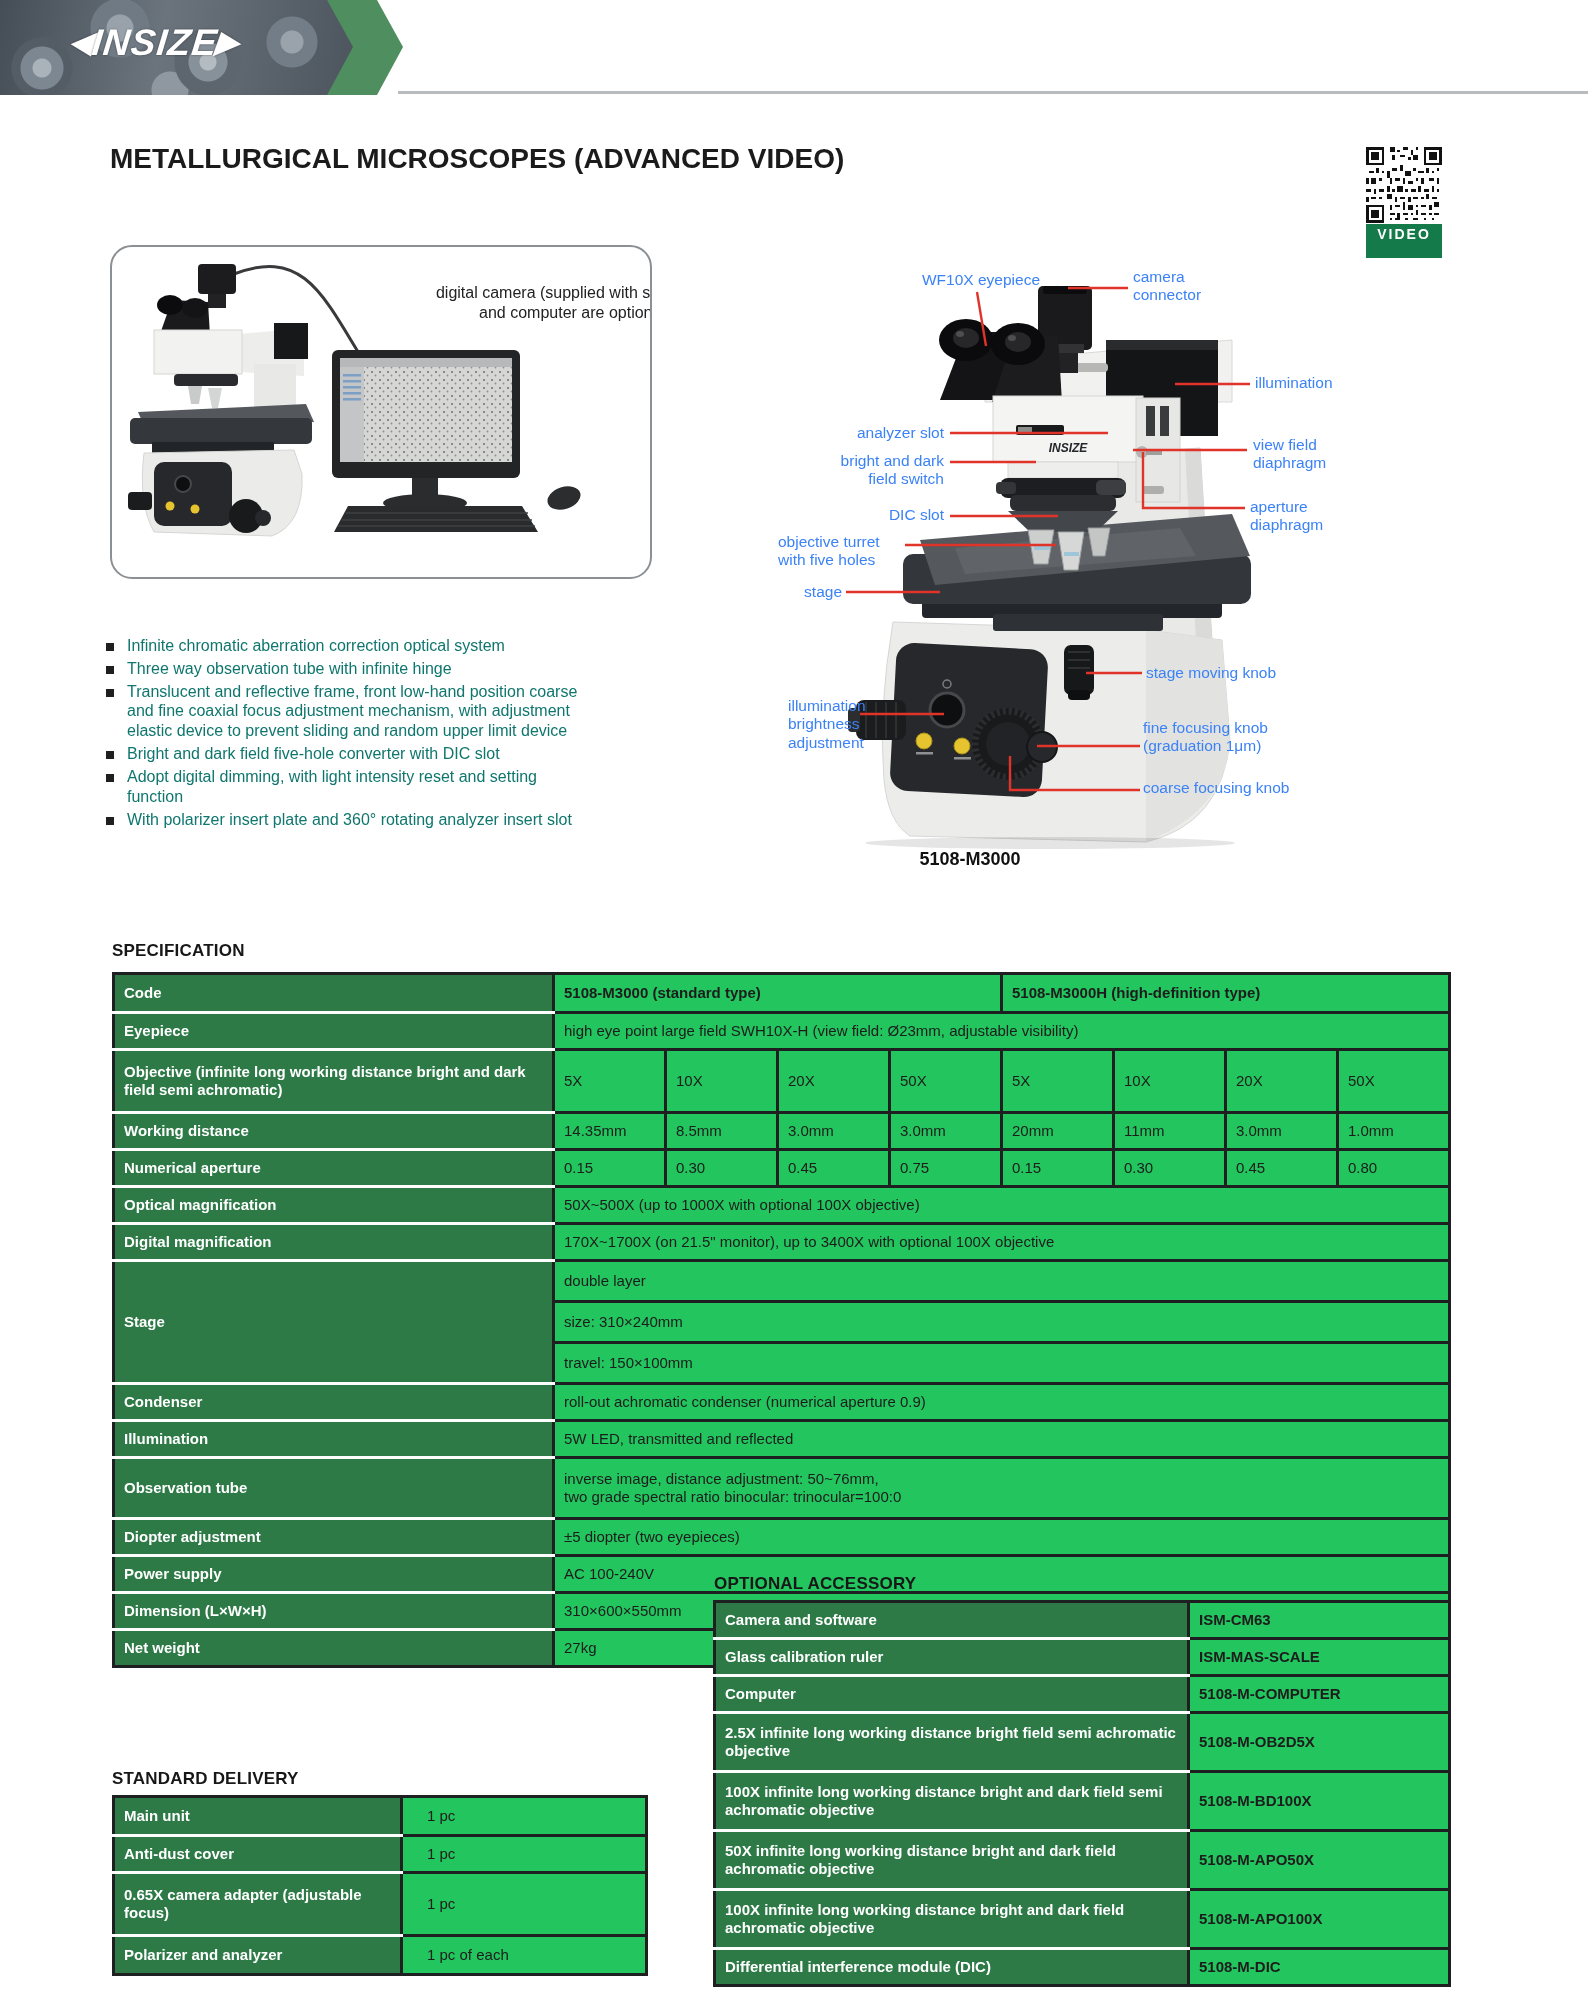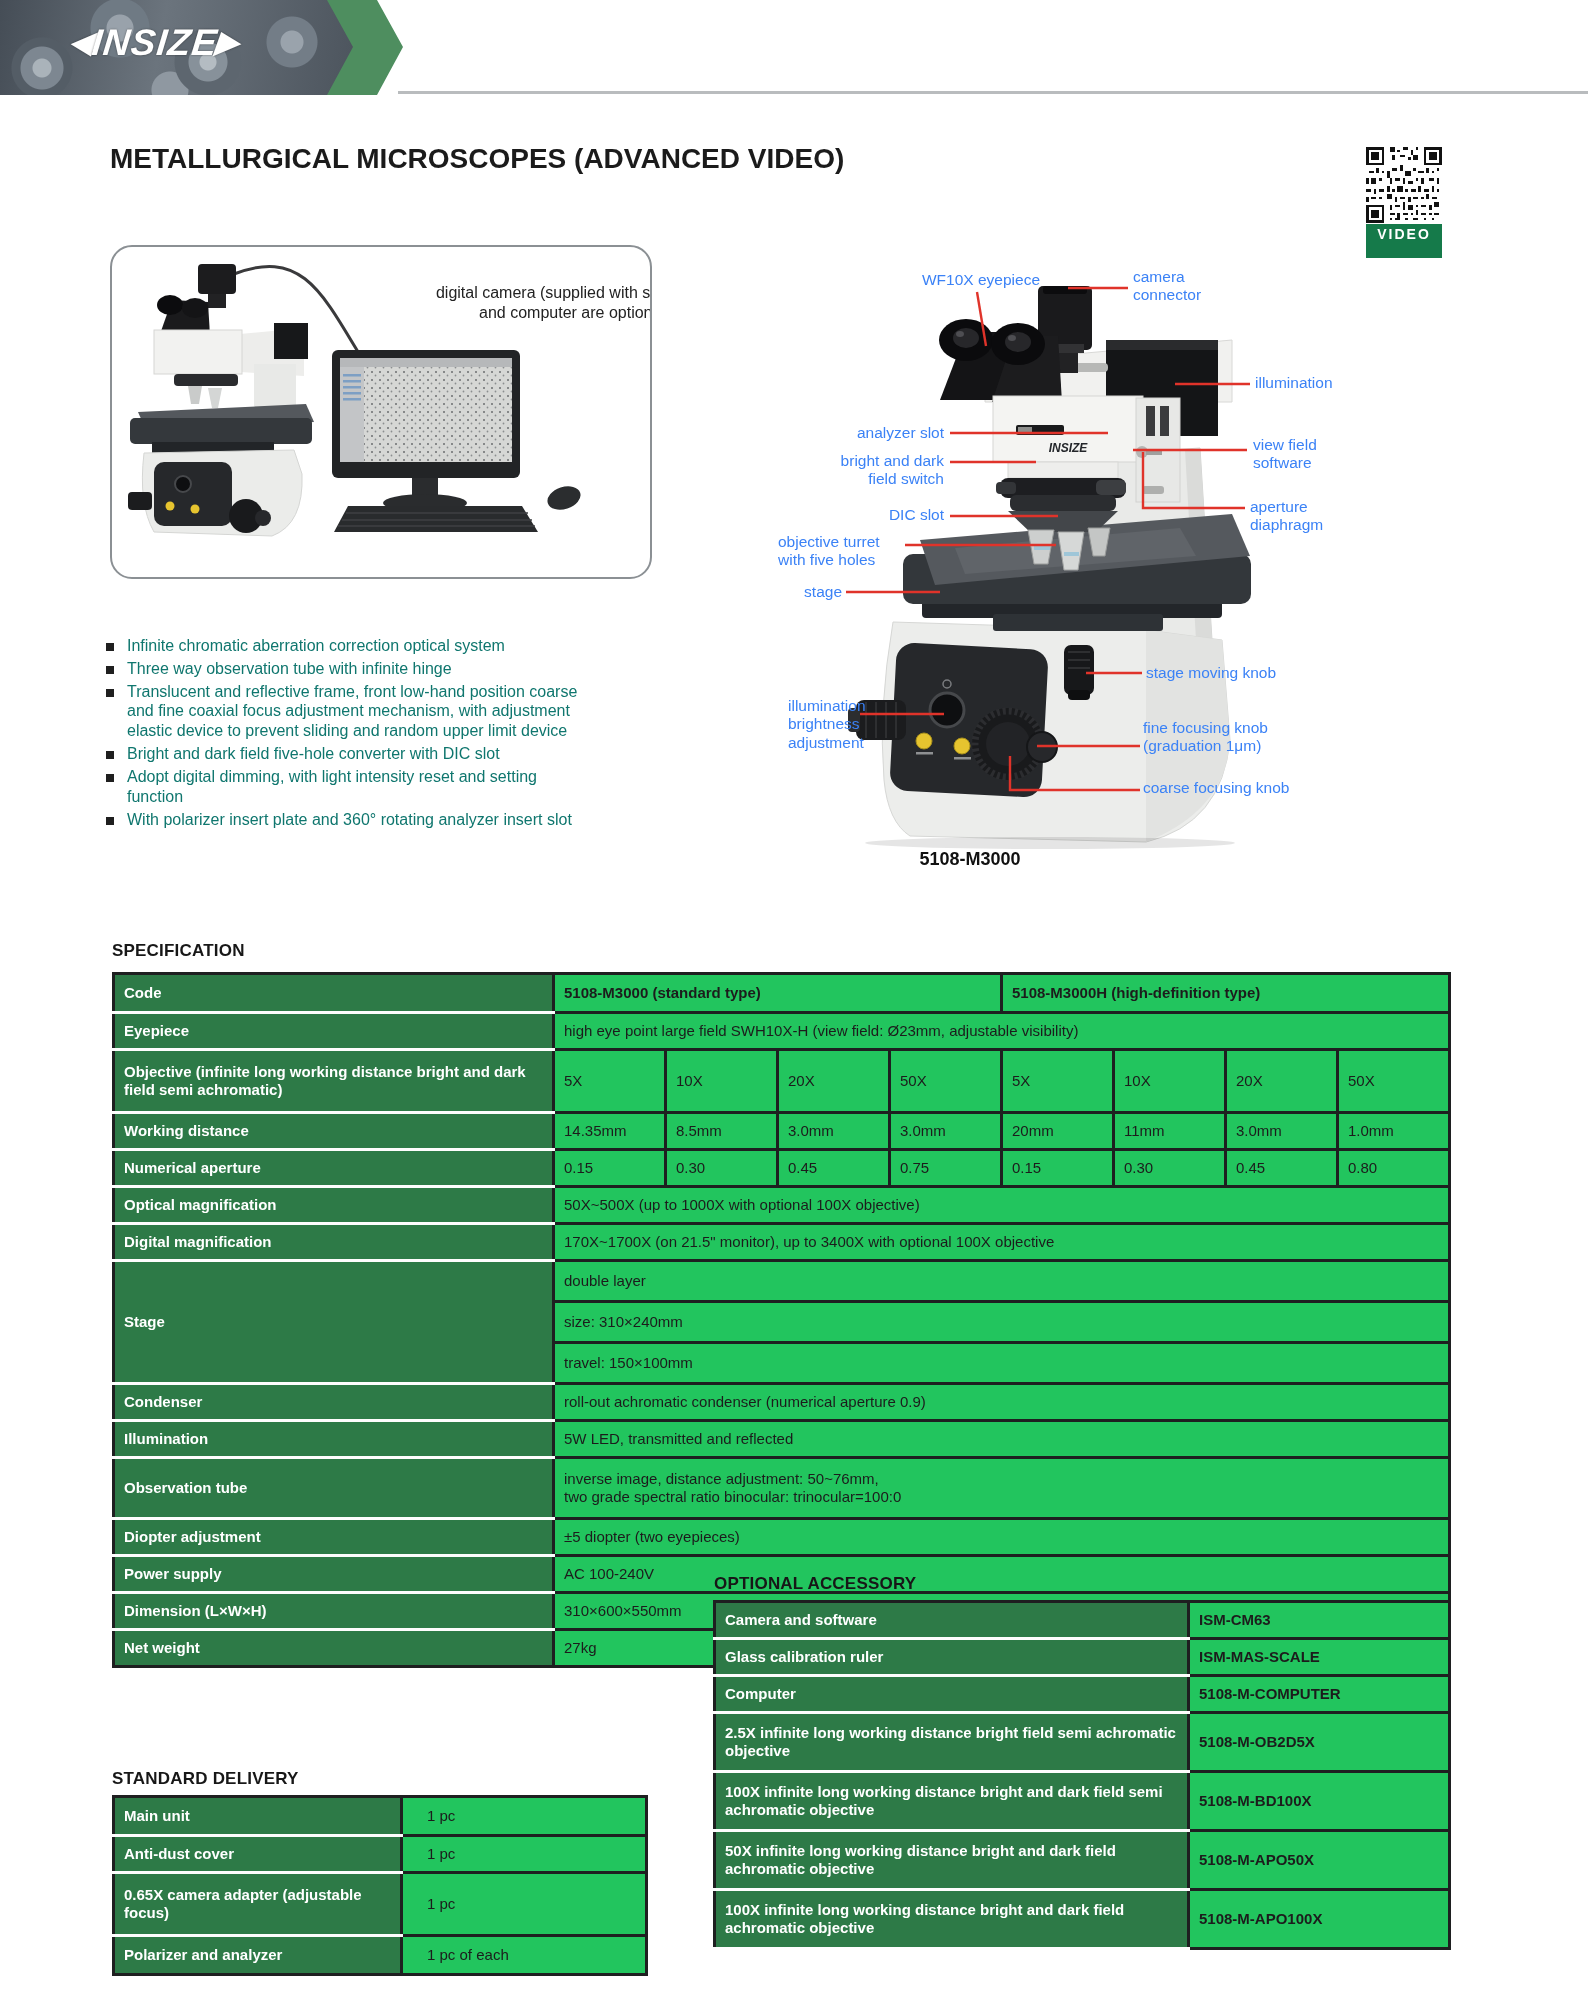--- a/index.html
+++ b/index.html
@@ -298,21 +298,21 @@
       <line x1="1037" y1="746" x2="1140" y2="746"></line>
       <polyline points="1010,756 1010,790 1140,790"></polyline>
     </g>
   </svg>
 
   <div class="dlabel ra" style="right:548px;top:271px;">WF10X eyepiece</div>
   <div class="dlabel" style="left:1133px;top:268px;">camera
 connector</div>
   <div class="dlabel" style="left:1255px;top:374px;">illumination</div>
   <div class="dlabel" style="left:1253px;top:436px;">view field
-software</div>
+diaphragm</div>
   <div class="dlabel" style="left:1250px;top:498px;">aperture
 diaphragm</div>
   <div class="dlabel ra" style="right:644px;top:424px;">analyzer slot</div>
   <div class="dlabel ra" style="right:644px;top:452px;">bright and dark
 field switch</div>
   <div class="dlabel ra" style="right:644px;top:506px;">DIC slot</div>
   <div class="dlabel" style="left:778px;top:533px;">objective turret
 with five holes</div>
   <div class="dlabel ra" style="right:746px;top:583px;">stage</div>
   <div class="dlabel" style="left:788px;top:697px;">illumination
@@ -451,20 +451,24 @@
       <td class="v b">5108-M-BD100X</td>
     </tr>
     <tr class="h52">
       <td class="g">50X infinite long working distance bright and dark field achromatic objective</td>
       <td class="v b">5108-M-APO50X</td>
     </tr>
     <tr class="h52">
       <td class="g">100X infinite long working distance bright and dark field achromatic objective</td>
       <td class="v b">5108-M-APO100X</td>
     </tr>
+    <tr class="h30">
+      <td class="g last">Differential interference module (DIC)</td>
+      <td class="v b">5108-M-DIC</td>
+    </tr>
   </tbody>
     </table>
 
   <div class="sechead" style="left:112px;top:1769px;">STANDARD DELIVERY</div>
   <table class="cat del-pos">
     <colgroup>
         <col style="width:288px">
         <col style="width:245px">
       </colgroup>
     <tbody>

